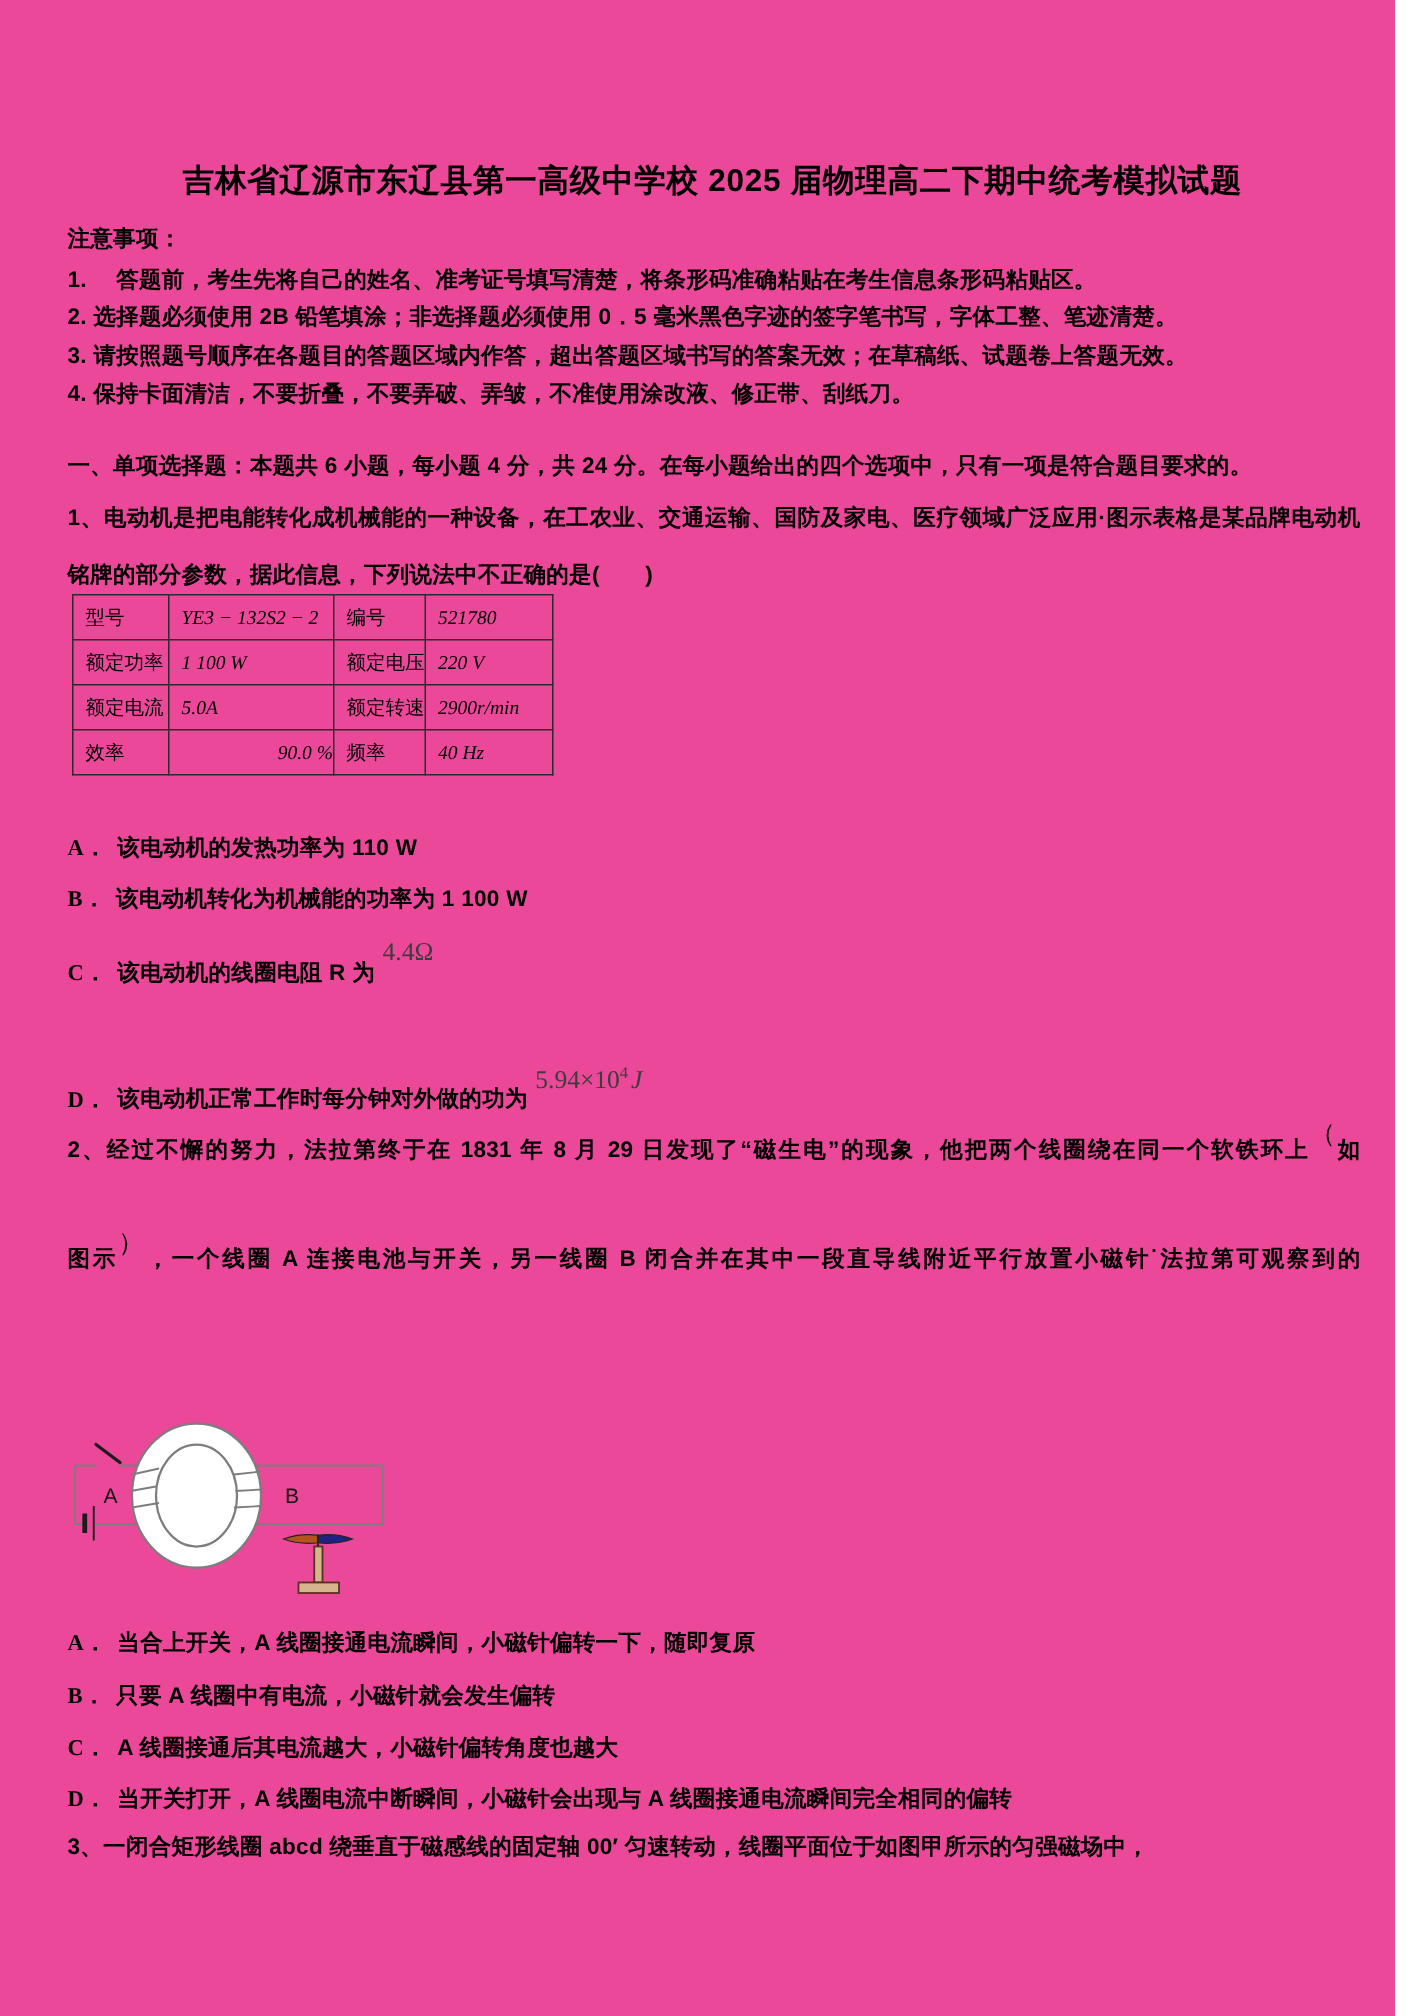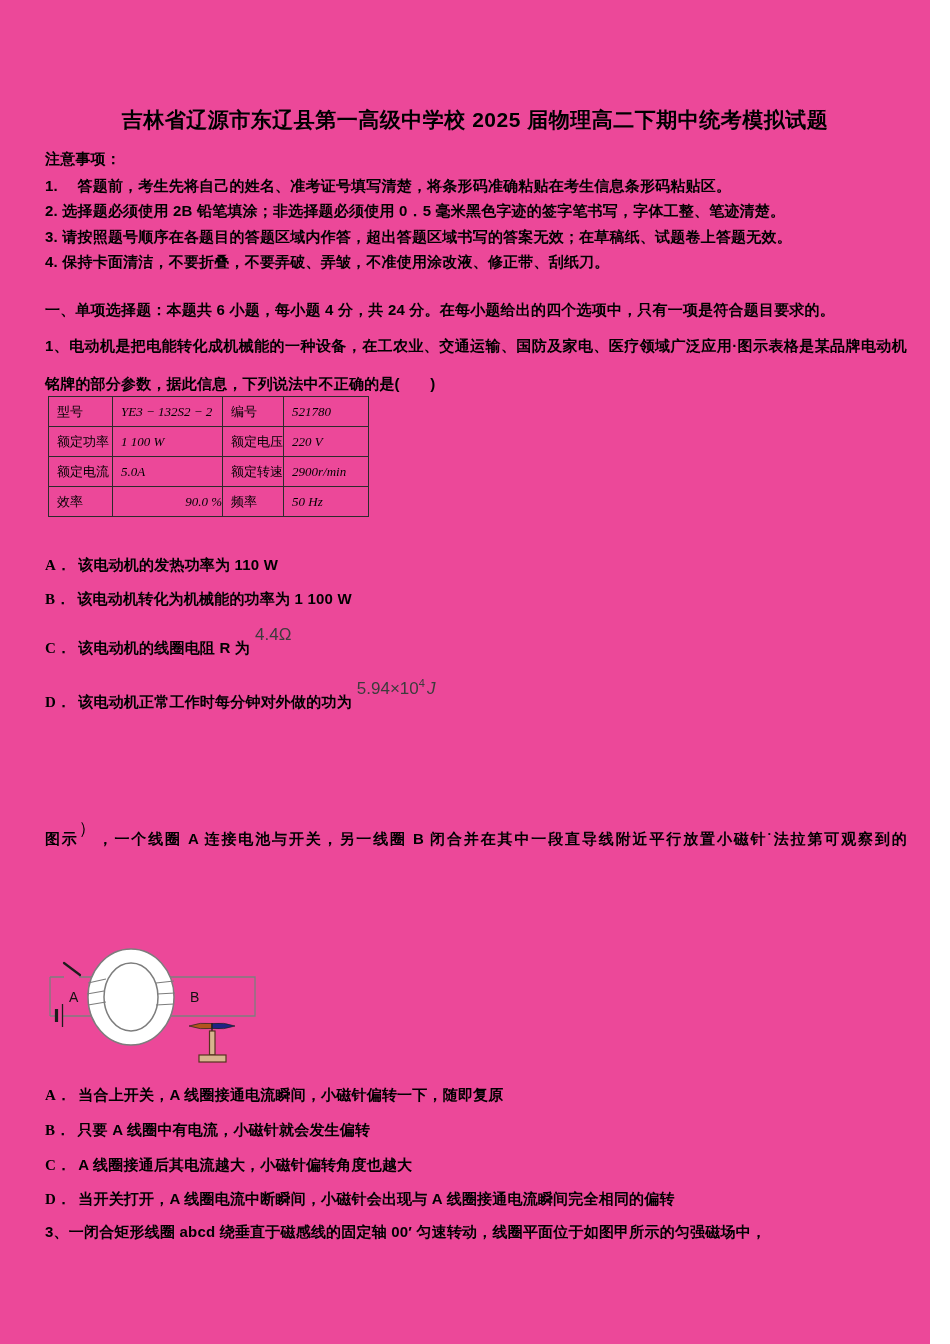--- a/index.html
+++ b/index.html
@@ -6,21 +6,21 @@
   .page{position:relative;width:930px;height:1344px;background:#ec4899;overflow:hidden;
         font-family:"Liberation Sans","DejaVu Sans",sans-serif;color:#000;}
   .abs{position:absolute;}
   .title{left:0;top:106px;width:950px;text-align:center;font-size:21px;font-weight:bold;letter-spacing:0.5px;}
   .body-text{font-size:15px;font-weight:bold;letter-spacing:0.2px;}
   .note-line{left:45px;width:866px;}
   .para{left:45px;width:862px;line-height:38px;text-align:justify;}
   .jfull{text-align:justify;text-align-last:justify;}
   .opt{left:45px;width:880px;font-size:15px;font-weight:bold;letter-spacing:0.2px;}
   .opt-label{font-family:"Liberation Serif","DejaVu Serif",serif;font-weight:bold;margin-right:7px;}
-  .formula{font-family:Liberation Sans, sans-serif;font-weight:normal;color:#3c3c3c;
+  .formula{font-family:Liberation Serif, serif;font-weight:normal;color:#3c3c3c;
            font-size:17px;position:relative;top:-13px;margin-left:5px;letter-spacing:0;}
   .formula-sup{font-size:11px;vertical-align:super;}
   .formula-unit{font-style:italic;margin-left:2px;}
   .sup-paren{font-family:"Liberation Serif","DejaVu Serif",serif;font-weight:normal;font-size:17px;
              position:relative;top:-10px;}
   .sup-dot{position:relative;top:-6px;font-size:13px;}
   .paren-gap{display:inline-block;width:34px;}
   table.nameplate{border-collapse:collapse;table-layout:fixed;width:320px;}
   table.nameplate td{border:1.5px solid #2b2b2b;height:29px;font-size:13px;font-weight:normal;
                      padding:0 0 0 8px;vertical-align:middle;letter-spacing:0;}
@@ -68,38 +68,41 @@
     <tr>
       <td>额定电流</td>
       <td class="val">5.0A</td>
       <td>额定转速</td>
       <td class="val">2900r/min</td>
     </tr>
     <tr>
       <td>效率</td>
       <td class="val">90.0 %</td>
       <td>频率</td>
-      <td class="val">50 Hz</td>
+      <td class="val">40 Hz</td>
     </tr>
   </tbody>
     </table>
 
   <div class="abs opt" style="top:556px;">
     <span class="opt-label">A．</span><span>该电动机的发热功率为 110 W</span>
   </div>
   <div class="abs opt" style="top:590px;">
     <span class="opt-label">B．</span><span>该电动机转化为机械能的功率为 1 100 W</span>
   </div>
   <div class="abs opt" style="top:638px;">
     <span class="opt-label">C．</span><span>该电动机的线圈电阻 R 为</span><span class="formula">4.4Ω</span>
   </div>
-  <div class="abs opt" style="top:690px;">
+  <div class="abs opt" style="top:722px;">
     <span class="opt-label">D．</span><span>该电动机正常工作时每分钟对外做的功为</span><span class="formula"><span>5.94×10</span><span class="formula-sup">4</span><span class="formula-unit">J</span></span>
   </div>
 
+  <div class="abs body-text para jfull" style="top:755px;line-height:22px;">
+    <span>2、经过不懈的努力，法拉第终于在 1831 年 8 月 29 日发现了“磁生电”的现象，他把两个线圈绕在同一个软铁环上</span><span class="sup-paren">（</span><span>如</span>
+  </div>
   <div class="abs body-text para jfull" style="top:828px;line-height:22px;">
     <span>图示</span><span class="sup-paren">）</span><span>，一个线圈 A 连接电池与开关，另一线圈 B 闭合并在其中一段直导线附近平行放置小磁针</span><span class="sup-dot">·</span><span>法拉第可观察到的</span>
   </div>
 
   <svg class="abs svgdiag" width="250" height="142" viewBox="0 0 250 142">
 
     <path d="M10,39 H24 M39,39 H54 M10,39 V78 M10,78 H15 M23,78 H54" fill="none" stroke-width="1.3" stroke="#7d7d7d"></path>
 
     <path d="M24,25 L40,37" fill="none" stroke-width="2.2" stroke-linecap="round" stroke="#1c1c1c"></path>
 

